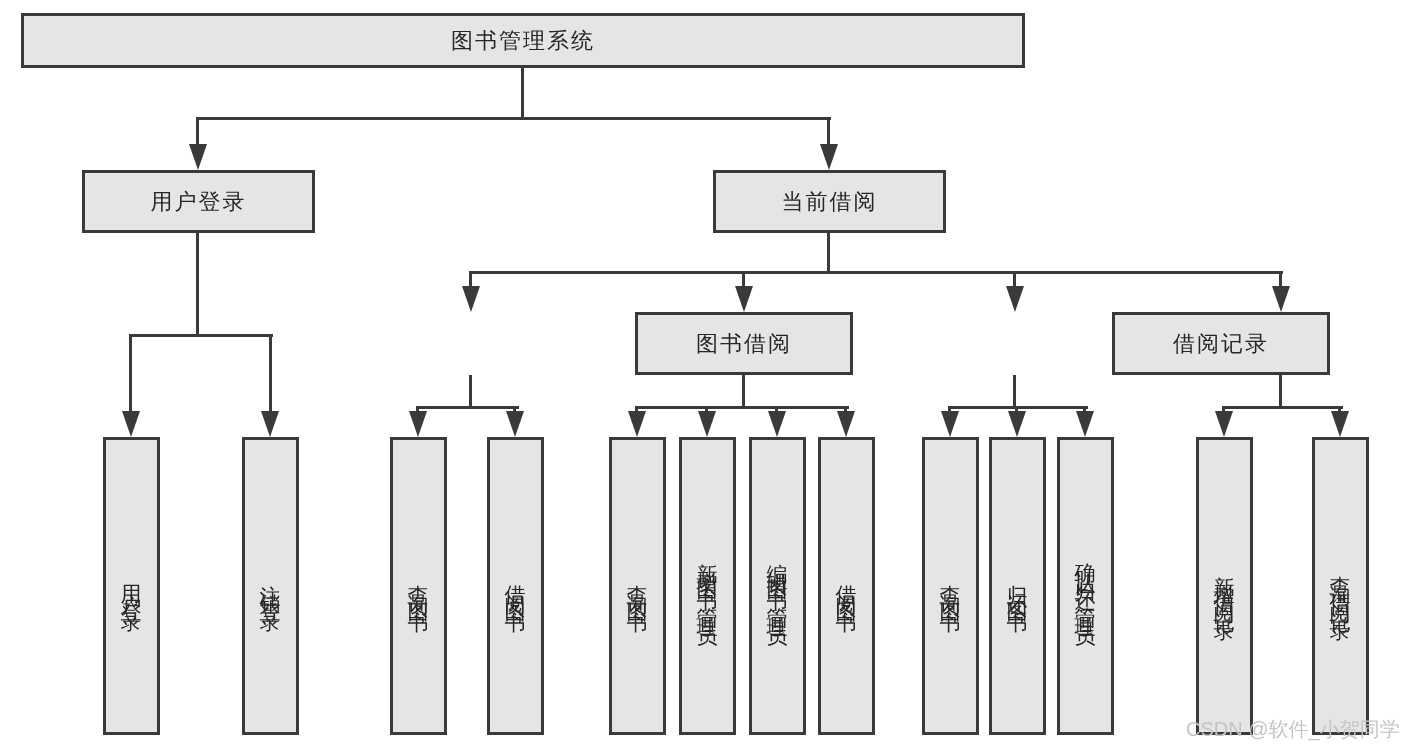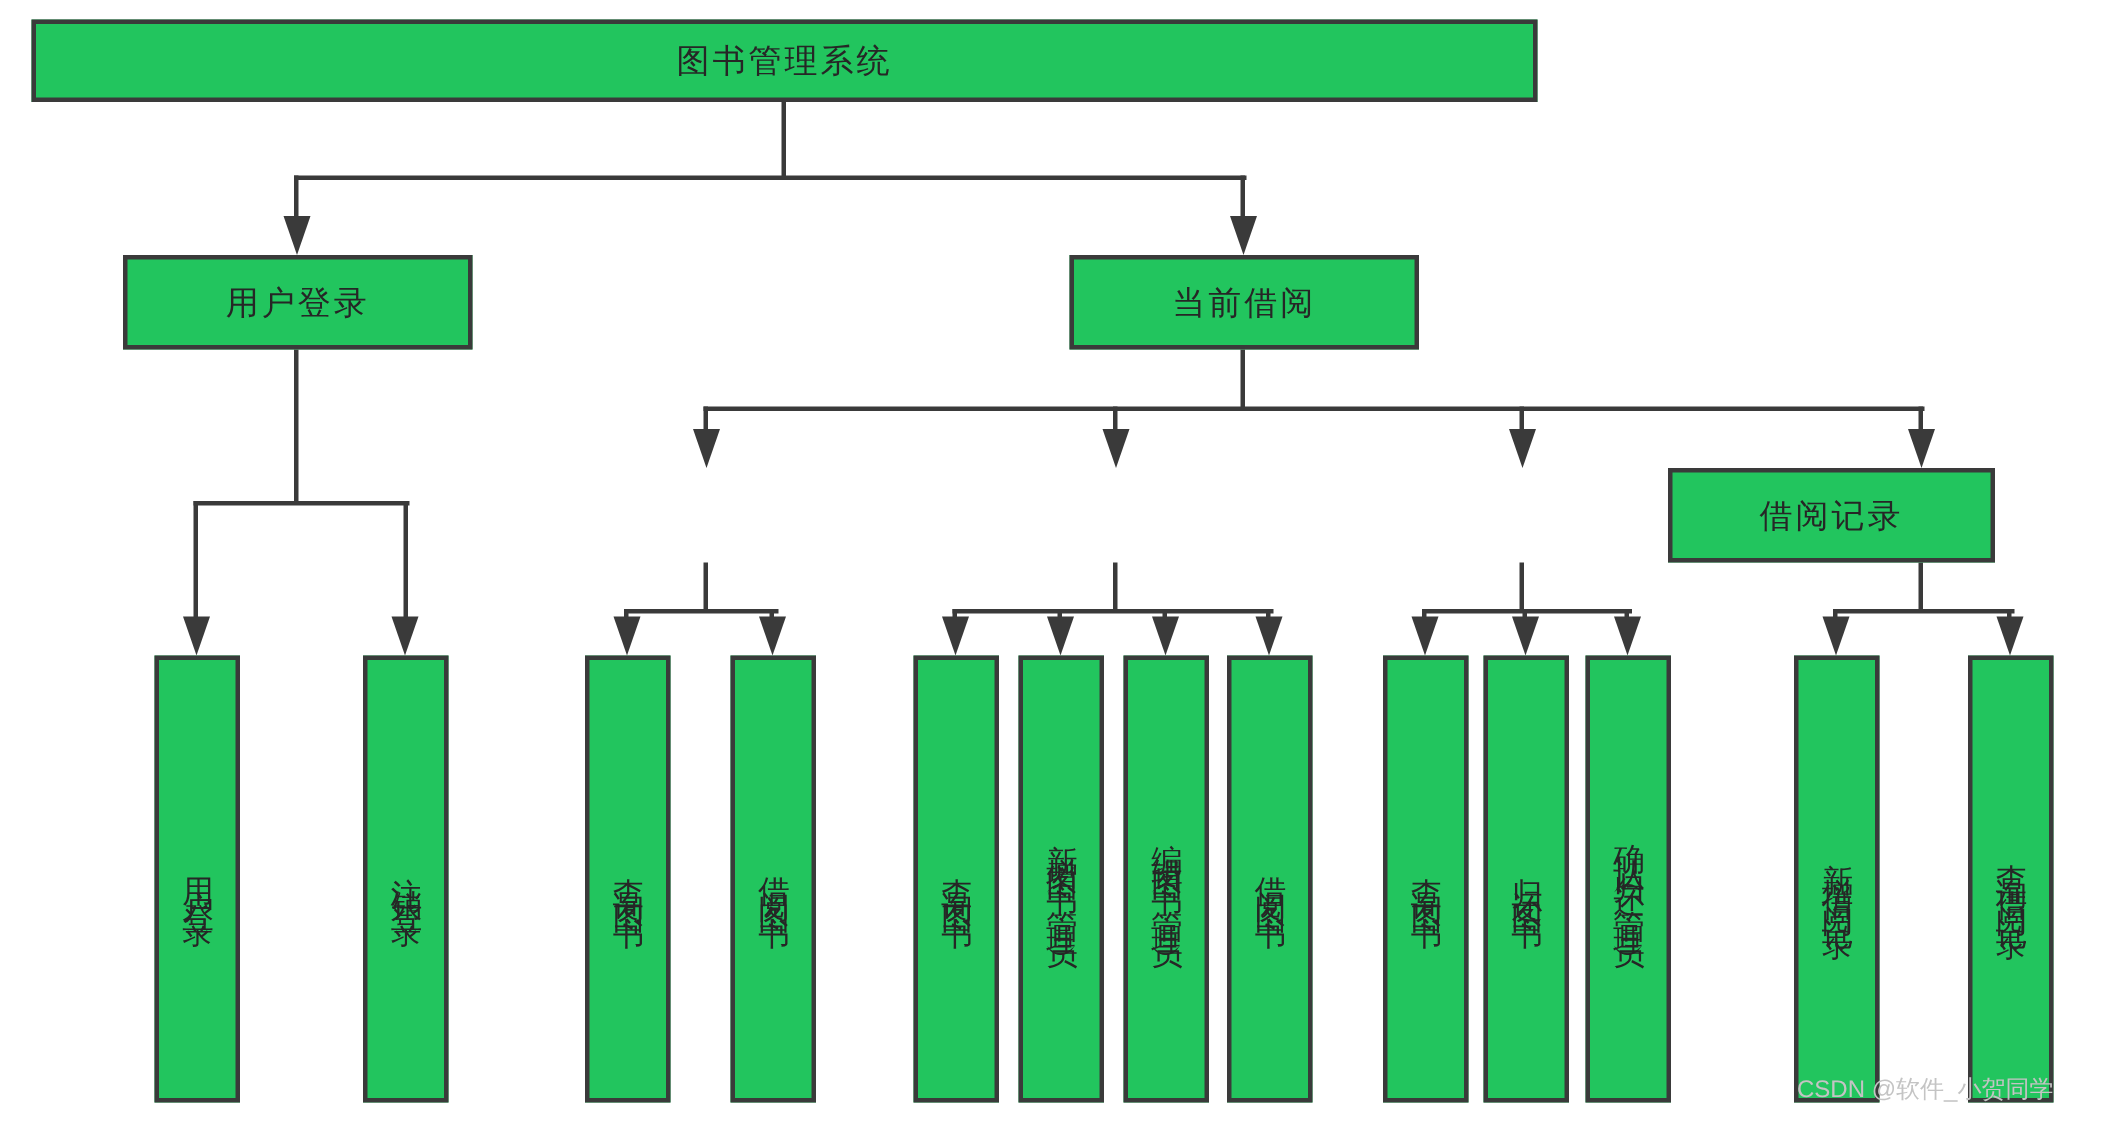--- a/index.html
+++ b/index.html
@@ -5,60 +5,63 @@
   :root { --line:#3a3a3a; --text:#262626; --watermark:#c4c4c4; --background:#ffffff; }
   html,body { margin:0; padding:0; background:var(--background); }
   .canvas {
     position:relative; width:1405px; height:747px; overflow:hidden;
     background:var(--background);
     font-family:"Liberation Sans", sans-serif;
     color:var(--text);
   }
   .box {
     position:absolute; box-sizing:border-box;
-    border:3px solid var(--line); background:#22c55e;
+    border:3px solid var(--line); background:#e5e5e5;
     display:flex; align-items:center; justify-content:center;
     z-index:2;
     text-align:right;
   }
   .lbl { font-size:22px; letter-spacing:2px; color:var(--text); white-space:nowrap; }
   .leaf { top:437px; width:57px; height:298px; }
   .vtxt {
     writing-mode:vertical-rl;
     font-size:21px; letter-spacing:9px; line-height:1;
     color:var(--text);
   }
   .vl { position:absolute; width:3px; background:var(--line); z-index:1; }
   .hl { position:absolute; height:3px; background:var(--line); z-index:1; }
   .ah {
     position:absolute; width:0; height:0; z-index:3;
     border-left:9px solid transparent; border-right:9px solid transparent;
     border-top:26px solid var(--line);
   }
   .watermark {
     position:absolute; left:1186px; top:716px; z-index:20;
-    font-size:16px; color:var(--watermark); white-space:nowrap;margin-left:12px;
+    font-size:20px; color:var(--watermark); white-space:nowrap;
   }
 </style>
 </head>
 <body>
 
 <div class="canvas">
 
   <div class="box" style="left:21px;top:13px;width:1004px;height:55px">
     <span class="lbl">图书管理系统</span>
   </div>
 
   <div class="box" style="left:82px;top:170px;width:233px;height:63px">
     <span class="lbl">用户登录</span>
   </div>
   <div class="box" style="left:713px;top:170px;width:233px;height:63px">
     <span class="lbl">当前借阅</span>
   </div>
 
+  <div class="box" style="left:635px;top:312px;width:218px;height:63px">
+    <span class="lbl">图书借阅</span>
+  </div>
   <div class="box" style="left:1112px;top:312px;width:218px;height:63px">
     <span class="lbl">借阅记录</span>
   </div>
 
   <div class="box leaf" style="left:103px">
     <span class="vtxt">用户登录</span>
   </div>
   <div class="box leaf" style="left:242px">
     <span class="vtxt">注销登录</span>
   </div>

